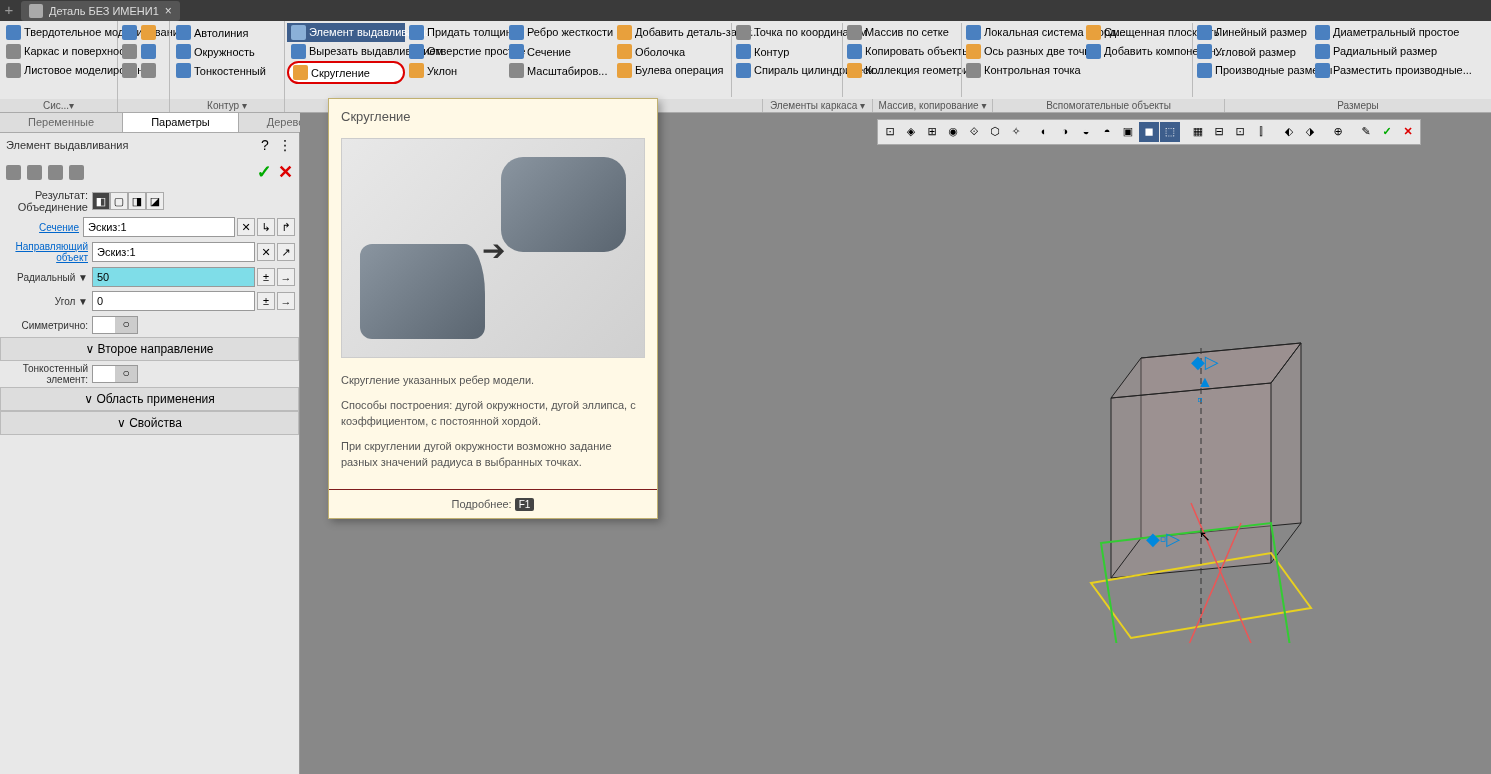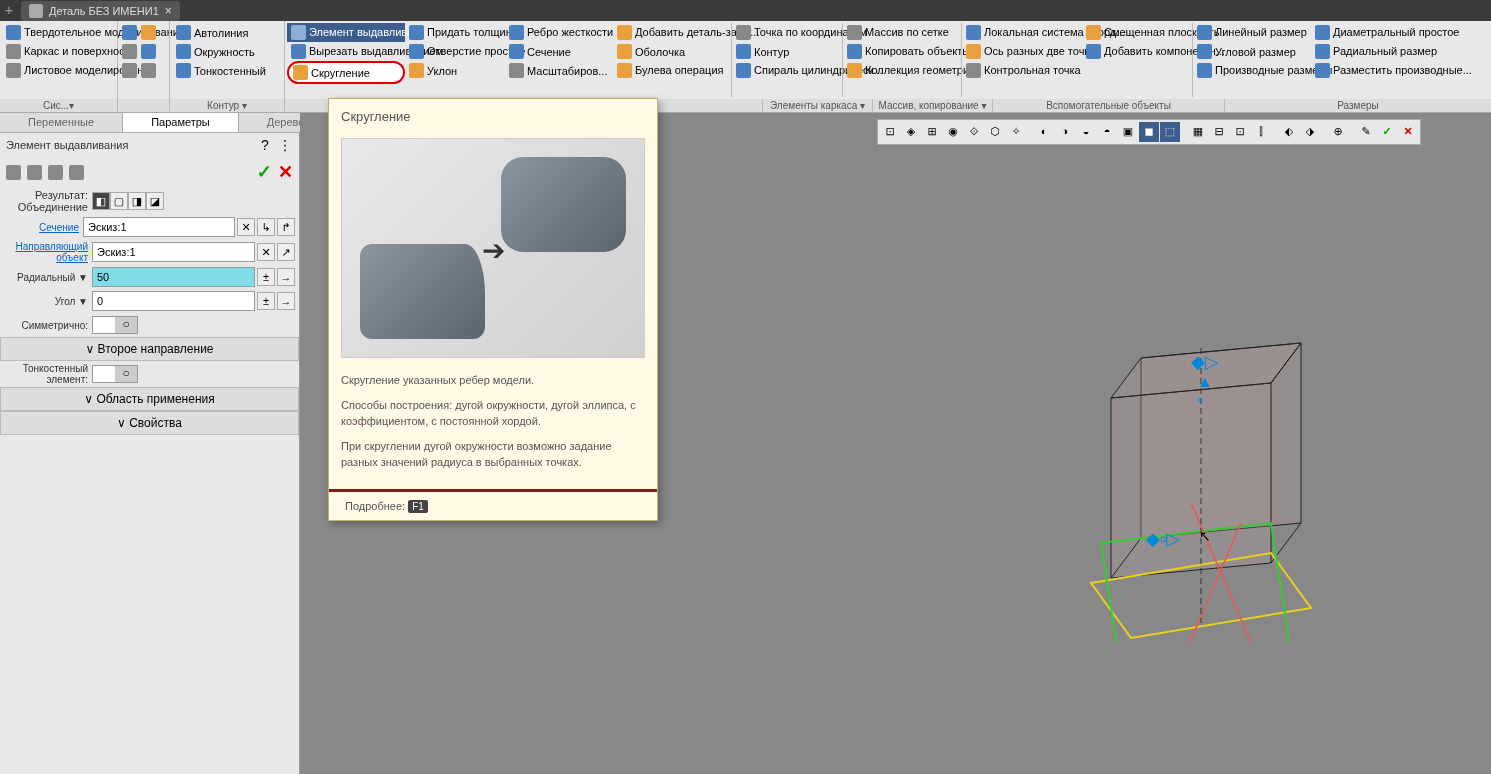--- a/index.html
+++ b/index.html
@@ -61,21 +61,21 @@
 .vbtn.sep { width: 6px; background: transparent; }
 
 .tooltip { position: absolute; left: 328px; top: 98px; width: 330px; background: #fff9e6; border: 1px solid #c0b070; box-shadow: 3px 3px 8px rgba(0,0,0,0.3); z-index: 100; }
 .tooltip-title { padding: 10px 12px; color: #555; font-size: 13px; }
 .tooltip-img { margin: 4px 12px; height: 220px; background: linear-gradient(135deg, #e8e8e8 0%, #d0d0d0 100%); border: 1px solid #ccc; position: relative; }
 .tt-shape1 { position: absolute; left: 18px; bottom: 18px; width: 125px; height: 95px; background: linear-gradient(135deg, #8a95a0 0%, #5a6570 100%); border-radius: 12px 20px 12px 12px / 12px 50px 12px 12px; }
 .tt-shape2 { position: absolute; right: 18px; top: 18px; width: 125px; height: 95px; background: linear-gradient(135deg, #8a95a0 0%, #5a6570 100%); border-radius: 22px; }
 .tt-arrow { position: absolute; left: 140px; top: 95px; font-size: 28px; color: #333; }
 .tooltip-body { padding: 10px 12px; color: #555; font-size: 11px; line-height: 1.5; }
 .tooltip-body p { margin-bottom: 8px; }
-.tooltip-footer { padding: 8px 16px; border-top: 3px solid #7f1d1d; color: #555; }
+.tooltip-footer { padding: 8px 16px; border-top: 1px solid #7f1d1d; color: #555; text-align: center; }
 .f1 { background: #444; color: #fff; padding: 1px 4px; border-radius: 2px; font-size: 10px; }
 
 .cube3d { position: absolute; right: 160px; top: 220px; width: 250px; height: 300px; }
 </style>
 </head>
 <body>
 
 <div class="titlebar">
   <div class="plus">+</div>
   <div class="tab">

